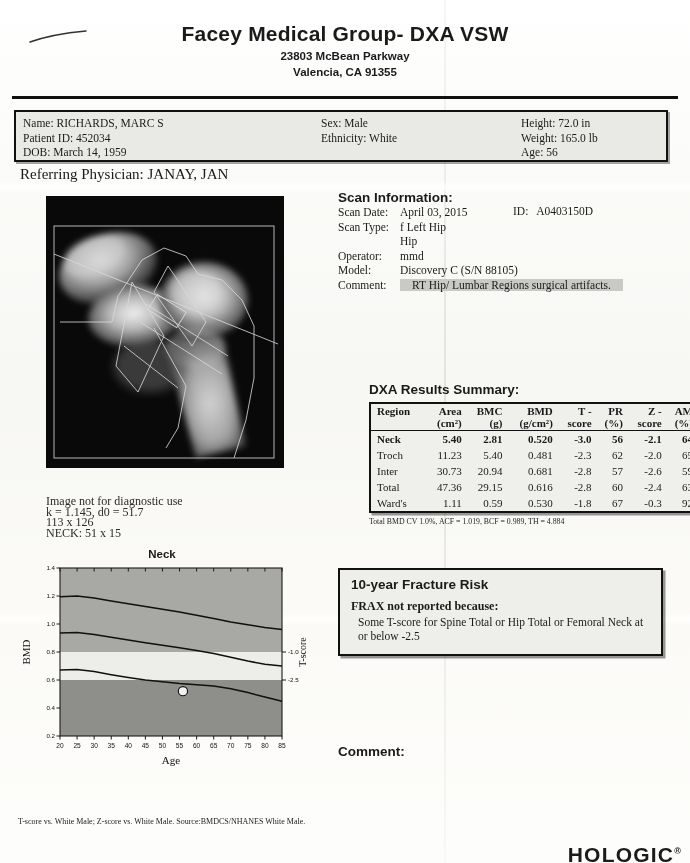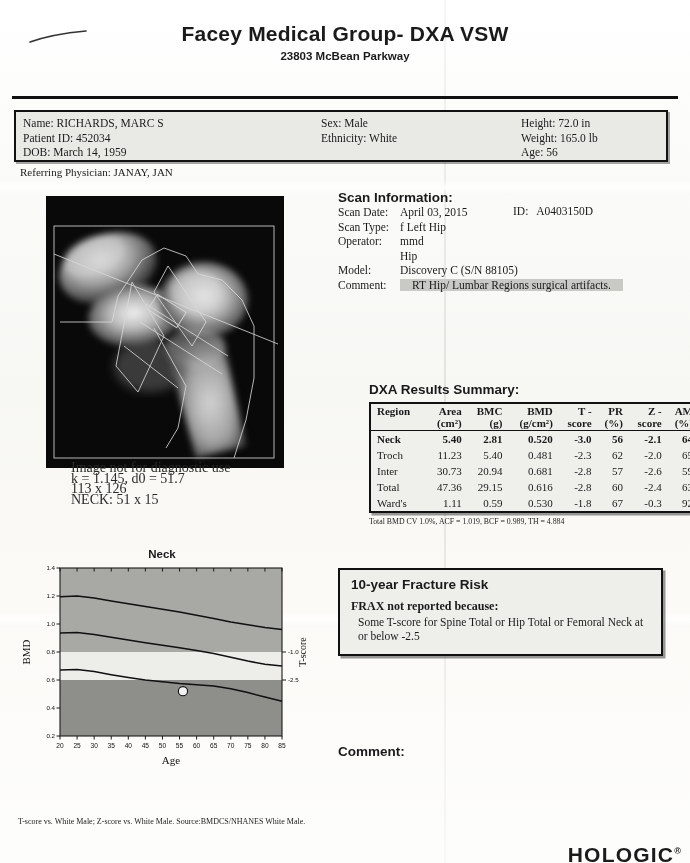--- a/index.html
+++ b/index.html
@@ -52,31 +52,31 @@
   .patbox{
     position:absolute;left:14px;top:110px;width:650px;height:48px;
     border:2.5px solid #111;background:#e9e9e6;
     box-shadow:2px 2px 0 rgba(0,0,0,.35);
   }
   .patbox .col{position:absolute;top:4px;font-size:11.5px;line-height:14.5px;}
   .c1{left:7px;}
   .c2{left:305px;}
   .c3{left:505px;}
   .refphys{
-    position:absolute;left:20px;top:166px;font-size:11px;
+    position:absolute;left:20px;top:166px;font-size:15px;
   }
 
   
   .scanimg{
     position:absolute;left:46px;top:196px;width:238px;height:272px;
     background:#0a0a0a;overflow:hidden;
   }
   .scanimg svg{display:block;}
   .imgcap{
-    position:absolute;left:46px;top:463px;font-size:14px;line-height:10.5px;color:#2a2a2a;margin-left:25px;
+    position:absolute;left:46px;top:496px;font-size:12px;line-height:10.5px;color:#2a2a2a;
   }
 
   
   .sect-title{
     font-family:"Liberation Sans", sans-serif;
     font-weight:bold;font-size:13.5px;
   }
   .scaninfo{position:absolute;left:338px;top:190px;width:330px;}
   .scaninfo .row{display:flex;font-size:11.5px;line-height:14.5px;}
   .scaninfo .lab{width:62px;flex:0 0 62px;}
@@ -141,20 +141,21 @@
 <div class="scan-streak" style="top:612px"></div>
 
 <svg class="pen" viewBox="0 0 62 14">
   <path d="M2 12 C 16 7, 36 3, 58 1" stroke="#333" stroke-width="1.6" fill="none" stroke-linecap="round"></path>
 </svg>
 
 <div class="hdr">
   <h1>Facey Medical Group- DXA VSW</h1>
   <div class="addr">
     <div>23803 McBean Parkway</div>
+    <div>Valencia, CA 91355</div>
   </div>
 </div>
 
 <div class="rule" style="top:96px"></div>
 
 <div class="patbox">
   <div class="col c1">
     <div>Name: RICHARDS, MARC S</div>
     <div>Patient ID: 452034</div>
     <div>DOB: March 14, 1959</div>
@@ -256,26 +257,26 @@
     <div class="idcol">
       <span>ID:</span>
       <span style="margin-left:5px">A0403150D</span>
     </div>
   </div>
   <div class="row">
     <div class="lab">Scan Type:</div>
     <div class="val">f Left Hip</div>
   </div>
   <div class="row">
+    <div class="lab"></div>
+    <div class="val">Hip</div>
+  </div>
+  <div class="row">
     <div class="lab">Operator:</div>
     <div class="val">mmd</div>
-  </div>
-  <div class="row">
-    <div class="lab"></div>
-    <div class="val">Hip</div>
   </div>
   <div class="row">
     <div class="lab">Model:</div>
     <div class="val">Discovery C (S/N 88105)</div>
   </div>
   <div class="row">
     <div class="lab">Comment:</div>
     <div class="val"><span class="hl">RT Hip/ Lumbar Regions surgical artifacts.</span></div>
   </div>
 </div>

